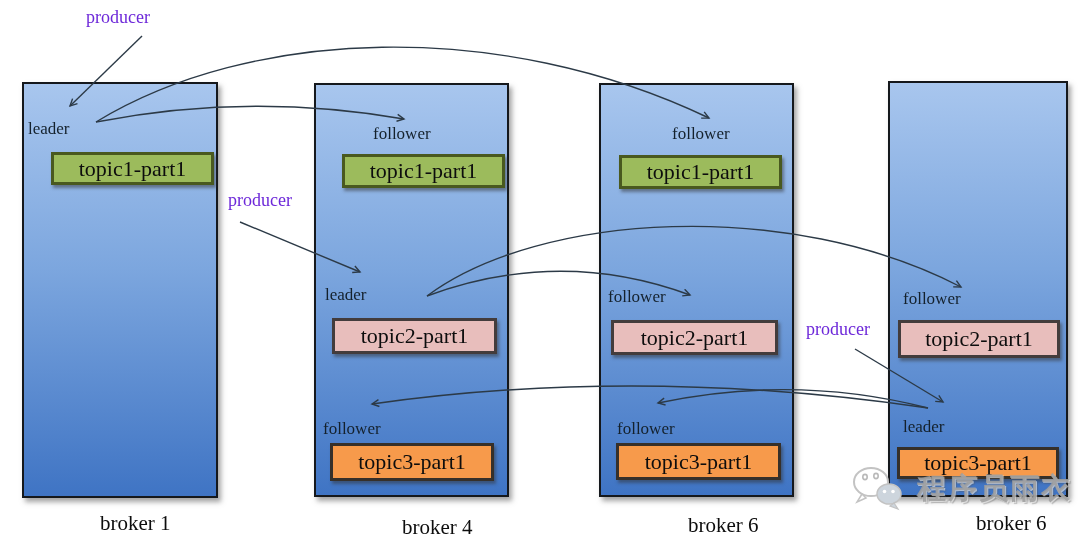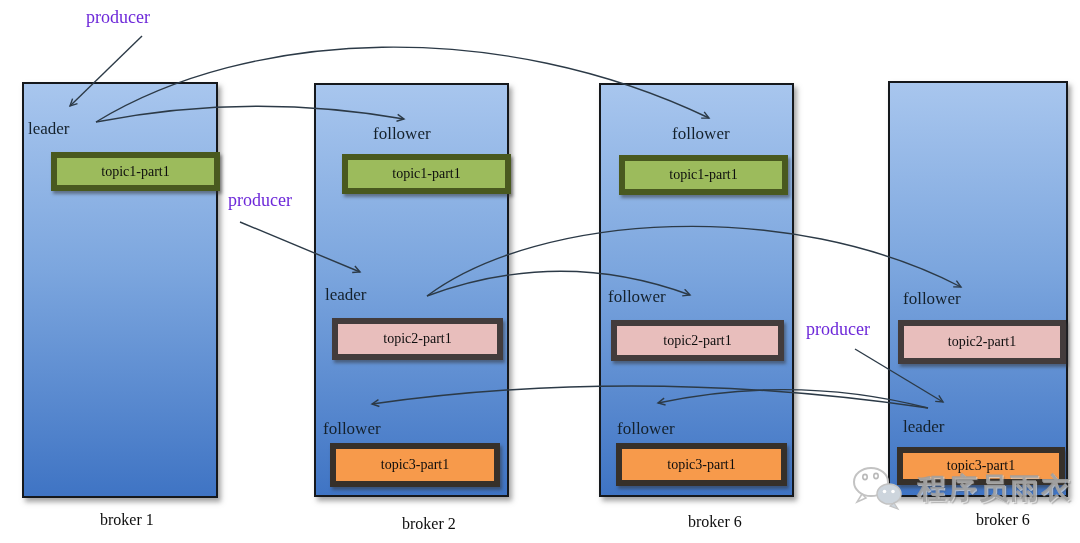--- a/index.html
+++ b/index.html
@@ -12,29 +12,29 @@
     position:absolute;
     border:2px solid #15181c;
     background:linear-gradient(180deg, var(--broker-top,#a8c6ee) 0%, #7ca6de 45%, var(--broker-bottom,#3f74c4) 100%);
     box-shadow:3px 4px 5px rgba(90,90,90,.55);
   }
   .role{
     position:absolute;font-size:17px;color:#14212c;white-space:nowrap;z-index:3;
   }
   .topicbox{
     position:absolute;display:flex;align-items:center;justify-content:center;
-    font-size:14px;color:#0d0d0d;white-space:nowrap;z-index:3;
-    border:6px solid #be185d;
+    font-size:22px;color:#0d0d0d;white-space:nowrap;z-index:3;
+    border:3px solid #be185d;
     box-shadow:2px 3px 3px rgba(50,50,50,.5);
   }
   .t1{background:var(--t1,#9cbb5c);border-color:#49591f;}
   .t2{background:var(--t2,#e8bebc);border-color:#433c3c;}
   .t3{background:var(--t3,#f79a4b);border-color:#36302a;}
   .producer{position:absolute;font-size:18px;color:#6d28d9;white-space:nowrap;z-index:4;}
-  .brokername{position:absolute;font-size:16px;color:#0d0d0d;white-space:nowrap;}
+  .brokername{position:absolute;font-size:21px;color:#0d0d0d;white-space:nowrap;}
   svg.arrows{position:absolute;left:0;top:0;z-index:5;pointer-events:none;}
   .arrowpath{fill:none;stroke:var(--arrow,#2c3a47);stroke-width:1.4;}
   .watermark{
     position:absolute;left:850px;top:464px;z-index:8;
     display:flex;align-items:center;
   }
   .watermark-text{
     font-family:"Liberation Sans","DejaVu Sans",sans-serif;
     font-weight:bold;font-size:29px;letter-spacing:2px;
     color:rgba(158,158,158,0.88);
@@ -70,21 +70,21 @@
 <div class="topicbox t2" style="left:611px;top:320px;width:161px;height:29px;">topic2-part1</div>
 <div class="role" style="left:617px;top:419px;">follower</div>
 <div class="topicbox t3" style="left:616px;top:443px;width:159px;height:31px;">topic3-part1</div>
 
 <div class="role" style="left:903px;top:289px;">follower</div>
 <div class="topicbox t2" style="left:898px;top:320px;width:156px;height:32px;">topic2-part1</div>
 <div class="role" style="left:903px;top:417px;">leader</div>
 <div class="topicbox t3" style="left:897px;top:447px;width:156px;height:26px;">topic3-part1</div>
 
 <div class="brokername" style="left:100px;top:511px;">broker 1</div>
-<div class="brokername" style="left:402px;top:515px;">broker 2</div>
+<div class="brokername" style="left:402px;top:515px;">broker 4</div>
 <div class="brokername" style="left:688px;top:513px;">broker 6</div>
 <div class="brokername" style="left:976px;top:511px;">broker 6</div>
 
 <svg class="arrows" width="1080" height="543" viewBox="0 0 1080 543">
   <defs>
     <marker id="arw" markerWidth="11" markerHeight="10" refX="8" refY="4.5" orient="auto" markerUnits="userSpaceOnUse">
       <path d="M1,1 L8,4.5 L1,8" fill="none" stroke="#2c3a47" stroke-width="1.4"></path>
     </marker>
   </defs>
   <path class="arrowpath" marker-end="url(#arw)" d="M142,36 L70,106"></path>

